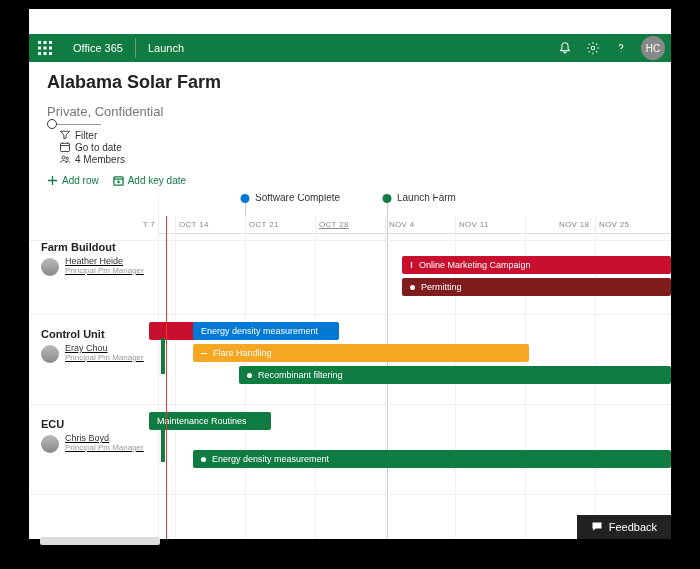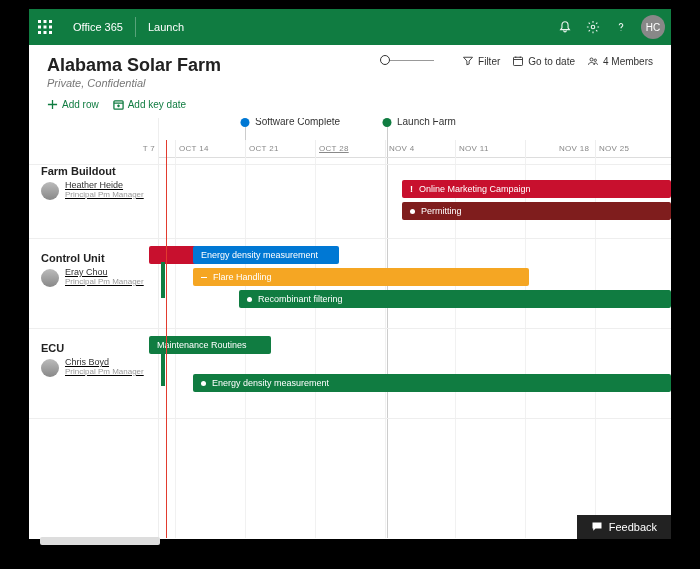--- a/index.html
+++ b/index.html
@@ -1,29 +1,29 @@
 <!DOCTYPE html>
 <html><head>
 <meta charset="utf-8">
 <style>
 * { box-sizing: border-box; margin: 0; padding: 0; }
 body { font-family: "Segoe UI", -apple-system, sans-serif; background: #000; width: 700px; height: 569px; overflow: hidden; position: relative; }
 .outer { position: absolute; left: 29px; top: 9px; width: 642px; height: 530px; background: #fff; overflow: hidden; }
-.topbar { height: 36px; background: #107c41; display: flex; align-items: center; color: #fff; font-size: 11px; }
+.topbar { height: 28px; background: #107c41; display: flex; align-items: center; color: #fff; font-size: 11px; margin-top: 25px; }
 .waffle { width: 32px; display: flex; align-items: center; justify-content: center; cursor: pointer; }
 .waffle svg { width: 14px; height: 14px; }
 .brand { padding: 0 12px; border-right: 1px solid rgba(255,255,255,0.3); height: 20px; display: flex; align-items: center; }
 .app { padding: 0 12px; }
 .spacer { flex: 1; }
 .icbtn { width: 28px; display: flex; align-items: center; justify-content: center; cursor: pointer; opacity: 0.9; }
 .icbtn svg { width: 14px; height: 14px; stroke: #fff; fill: none; stroke-width: 1.3; }
 .avatar { width: 24px; height: 24px; border-radius: 50%; background: #888; color: #fff; font-size: 10px; display: flex; align-items: center; justify-content: center; margin: 0 6px; }
-.header { padding: 10px 18px 6px; display: flex; align-items: flex-start; }
+.header { padding: 10px 18px 6px; display: flex; align-items: flex-start; flex-direction: column; }
 .title { font-size: 18px; font-weight: 600; color: #222; }
-.subtitle { font-size: 11px; color: #777; margin-top: 1px; font-style: italic; }
+.subtitle { font-size: 13px; color: #777; margin-top: 11px; }
 .hspacer { flex: 1; }
 .zoom { display: flex; align-items: center; margin-right: 16px; }
 .zknob { width: 10px; height: 10px; border: 1.5px solid #333; border-radius: 50%; background: #fff; }
 .ztrack { width: 44px; height: 1px; background: #999; }
 .tool { display: flex; align-items: center; font-size: 10px; color: #333; margin-left: 12px; cursor: pointer; }
 .tool svg { width: 12px; height: 12px; margin-right: 4px; stroke: #333; fill: none; stroke-width: 1.2; }
 .subbar { padding: 4px 18px 8px; display: flex; gap: 14px; }
 .act { display: flex; align-items: center; font-size: 10px; color: #107c41; cursor: pointer; }
 .act svg { width: 11px; height: 11px; margin-right: 4px; stroke: #107c41; fill: none; stroke-width: 1.4; }
 .chart { position: relative; height: 420px; overflow: hidden; }

